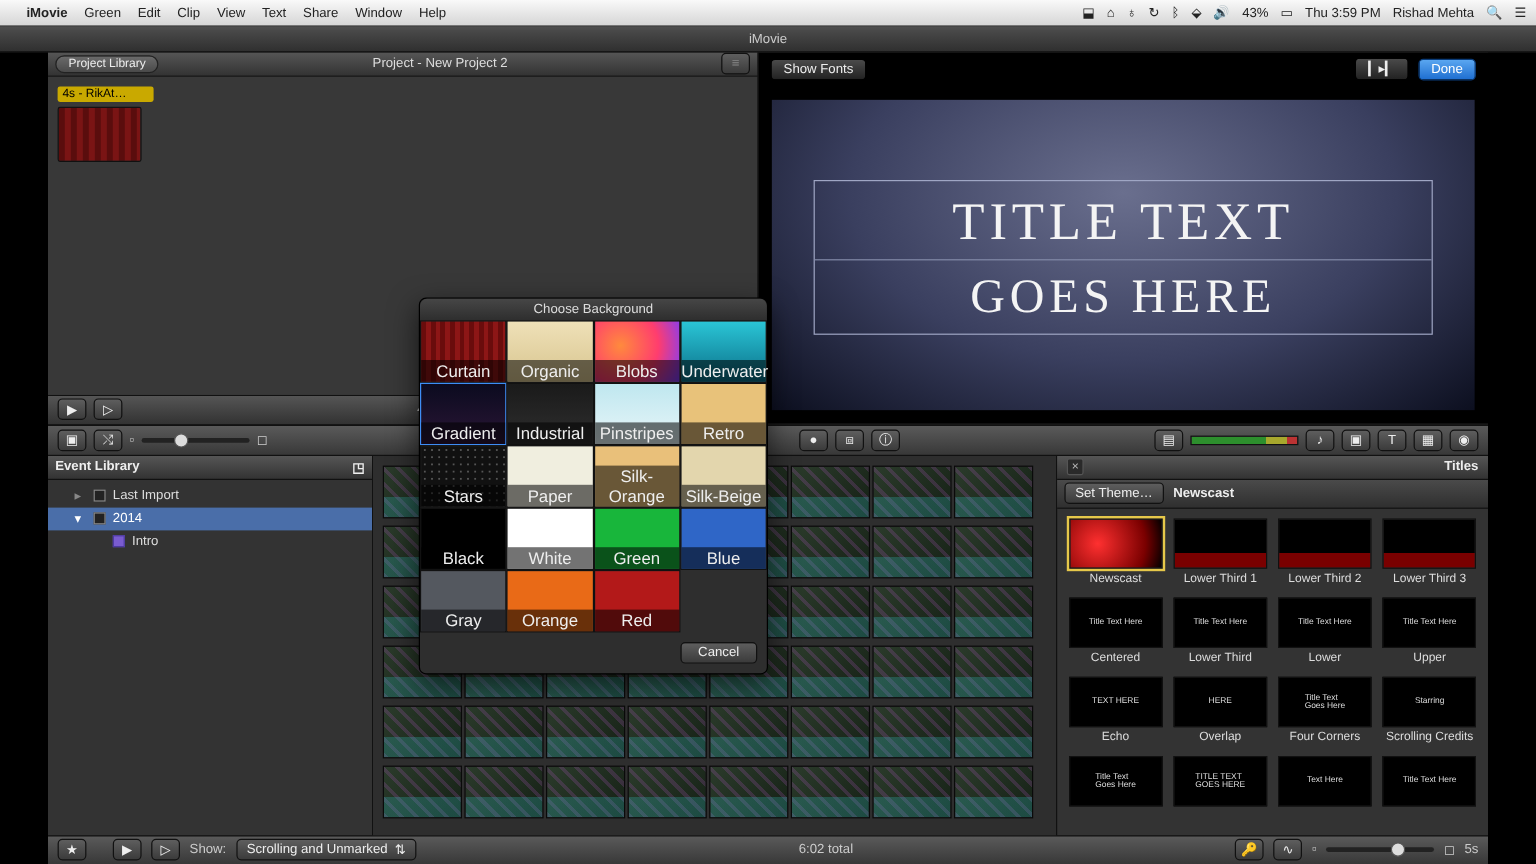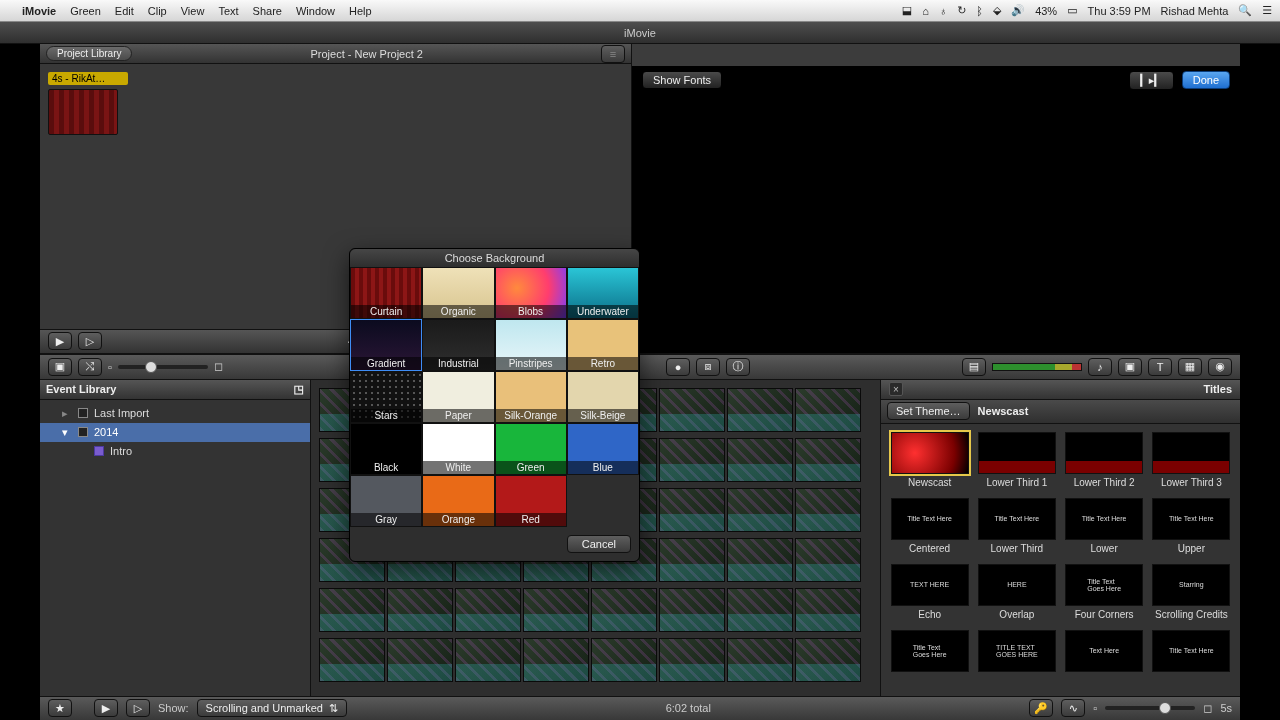--- a/index.html
+++ b/index.html
@@ -4,35 +4,35 @@
 <style>
 * { margin:0; padding:0; box-sizing:border-box; font-family: "Lucida Grande", "Helvetica Neue", Arial, sans-serif; font-size:11px; -webkit-font-smoothing:antialiased;}
 html,body { width:1280px; height:720px; background:#000; overflow:hidden; color:#ccc;}
 .menubar { height:22px; background:linear-gradient(#f9f9f9,#d6d6d6); display:flex; align-items:center; color:#222; padding:0 8px; gap:14px; border-bottom:1px solid #888;}
 .menubar .right { margin-left:auto; display:flex; gap:10px; align-items:center;}
 .menubar .bold { font-weight:bold;}
 .window-title { height:22px; background:linear-gradient(#4e4e4e,#2f2f2f); color:#ccc; text-align:center; line-height:22px; font-size:11px; border-bottom:1px solid #111;}
 .app { position:relative; width:1280px; height:676px; background:#2a2a2a;}
 .letterbox-left, .letterbox-right { position:absolute; top:0; bottom:0; width:40px; background:#000;}
 .letterbox-left{left:0;} .letterbox-right{right:0;}
-.workspace { position:absolute; left:40px; right:40px; top:0; bottom:0; background:#3c3c3c; display:flex; flex-direction:column;}
+.workspace { position:absolute; left:40px; right:40px; top:0; bottom:0; background:#3c3c3c; display:flex; flex-direction:column;justify-content:flex-end;}
 
 .toprow { display:flex; height:336px; border-bottom:1px solid #111;}
 .project-panel { width:592px; display:flex; flex-direction:column; background:#3a3a3a; border-right:1px solid #111;}
 .pane-header { height:20px; background:linear-gradient(#555,#333); display:flex; align-items:center; padding:0 6px; border-bottom:1px solid #111;}
 .pane-header .tab { background:linear-gradient(#6b6b6b,#4a4a4a); border:1px solid #222; border-radius:10px; padding:1px 10px; color:#eee; font-size:10px;}
 .pane-header .center { flex:1; text-align:center; color:#ddd;}
 .pane-header .grip { color:#888;}
 .project-body { flex:1; background:#383838; position:relative; padding:8px;}
 .clip { width:80px;}
 .clip-label { background:#c9a900; color:#000; font-size:10px; padding:1px 4px; border-radius:2px; white-space:nowrap; overflow:hidden; text-overflow:ellipsis;}
 .clip-thumb { width:70px; height:46px; background:linear-gradient(90deg,#5a0d0d 0,#5a0d0d 5px,#7a1414 5px,#7a1414 10px); background-size:10px 100%; border:1px solid #111; margin-top:4px; border-radius:2px;}
 .project-footer { height:24px; background:linear-gradient(#555,#333); display:flex; align-items:center; padding:0 8px; gap:6px; border-top:1px solid #111;}
 .btn { background:linear-gradient(#5e5e5e,#3b3b3b); border:1px solid #111; border-radius:4px; height:18px; min-width:24px; display:inline-flex; align-items:center; justify-content:center; color:#eee; font-size:11px;}
-.viewer { flex:1; background:#000; display:flex; flex-direction:column;margin-top:22px;}
+.viewer { flex:1; background:#000; display:flex; flex-direction:column;}
 .viewer-top { height:28px; display:flex; align-items:center; padding:0 10px; gap:8px;}
 .pillbtn { background:linear-gradient(#4a4a4a,#222); border:1px solid #000; border-radius:4px; padding:2px 10px; color:#eee;}
 .donebtn { background:linear-gradient(#5aa6f0,#1f6fd1); border:1px solid #0a3c7a; color:#fff;}
 .viewer-stage { flex:1; position:relative; background:radial-gradient(ellipse at 50% 30%, #6a6f8e 0%, #3a3f5f 55%, #0c0f1f 100%); margin:10px; border:1px solid #000;}
 .title-box { position:absolute; left:6%; right:6%; top:26%; border:1px solid #9fa6c4; text-align:center;}
 .title-box hr { border:none; border-top:1px solid #838aa8; margin:2px 0;}
 .title-line { font-family:"Times New Roman",serif; color:#f4f4f4; letter-spacing:4px;}
 .tl1 { font-size:44px; padding:8px 0 4px;}
 .tl2 { font-size:40px; padding:4px 0 8px;}
 
@@ -66,21 +66,21 @@
 .title-cap { color:#ddd; font-size:10px; margin-top:3px; text-align:center;}
 
 .footerbar { height:26px; background:linear-gradient(#5a5a5a,#383838); display:flex; align-items:center; padding:0 8px; gap:8px; border-top:1px solid #111;}
 .footerbar .spacer{flex:1;}
 
 .bg-popup { position:absolute; left:349px; top:204px; width:291px; background:#2e2e2e; border:1px solid #000; border-radius:6px; box-shadow:0 8px 24px rgba(0,0,0,.6); z-index:200;}
 .bg-title { text-align:center; padding:3px 0; color:#ddd; font-size:11px; background:linear-gradient(#464646,#2e2e2e); border-top-left-radius:6px; border-top-right-radius:6px;}
 .bg-grid { display:grid; grid-template-columns:repeat(4,1fr);}
 .bg-cell { height:52px; position:relative; border:1px solid #111;}
 .bg-swatch { position:absolute; inset:0;}
-.bg-label { position:absolute; left:0; right:0; bottom:0; text-align:center; font-size:10px; color:#eee; background:rgba(0,0,0,.55); padding:1px 0;}
+.bg-label { position:absolute; left:0; right:0; bottom:0; text-align:center; font-size:14px; color:#eee; background:rgba(0,0,0,.55); padding:1px 0;}
 .bg-cell.sel { outline:2px solid #3e8df5; outline-offset:-2px;}
 .bg-actions { display:flex; justify-content:flex-end; padding:8px; gap:6px;}
 .bg-actions .btn { padding:0 12px;}
 .icon { font-family: "Apple Symbols","Segoe UI Symbol",Arial,sans-serif; }
 .xclose { width:14px; height:14px; border:1px solid #555; border-radius:2px; background:#2a2a2a; display:inline-flex; align-items:center; justify-content:center; font-size:10px; color:#bbb;}
 </style>
 </head>
 <body>
 
 <div class="menubar">
@@ -139,20 +139,27 @@
         </div>
       </div>
 
       <div class="viewer">
         <div class="viewer-top">
           <span class="pillbtn">Show Fonts</span>
           <span style="flex:1"></span>
           <span class="pillbtn">▎▸▎</span>
           <span class="pillbtn donebtn">Done</span>
         </div>
+        <div class="viewer-stage">
+          <div class="title-box">
+            <div class="title-line tl1">TITLE TEXT</div>
+            <hr>
+            <div class="title-line tl2">GOES HERE</div>
+          </div>
+        </div>
       </div>
     </div>
 
     <div class="midbar">
       <span class="btn icon">▣</span>
       <span class="btn icon">⤭</span>
       <span class="icon">▫</span>
       <div class="slider">
           <div class="knob"></div>
         </div>

